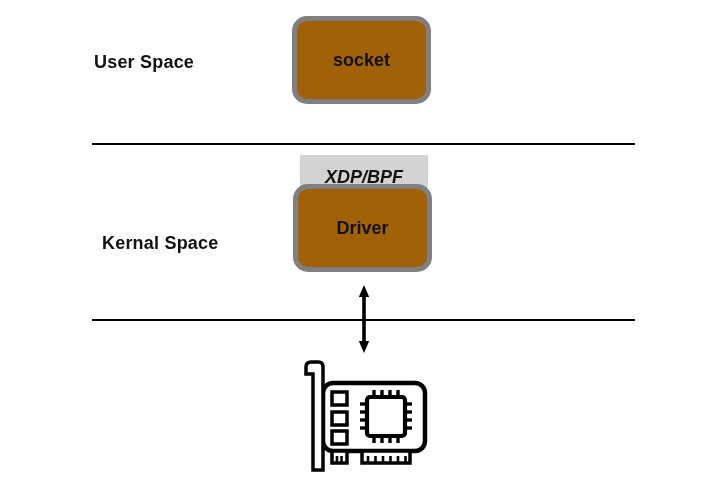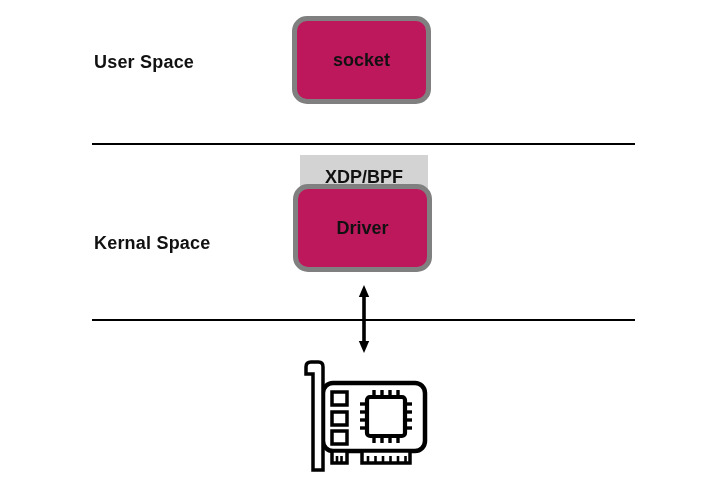--- a/index.html
+++ b/index.html
@@ -17,27 +17,27 @@
   .space-label {
     position: absolute;
     left: 94px;
     font-size: 18px;
     font-weight: bold;
     color: #111111;
     letter-spacing: 0.2px;
     white-space: nowrap;
   }
   .space-label.user   { top: 52px; }
-  .space-label.kernal { top: 233px; }
+  .space-label.kernal { top: 233px; margin-left: 8px; }
 
   .rounded-box {
     position: absolute;
     width: 139px;
     height: 88px;
-    background: #be185d;
+    background: #a16207;
     border: 5px solid #808080;
     border-radius: 15px;
     display: flex;
     align-items: center;
     justify-content: center;
     font-size: 18px;
     font-weight: bold;
     color: #111111;
     z-index: 2;
   }
@@ -51,20 +51,21 @@
     width: 128px;
     height: 44px;
     background: #d3d3d3;
     display: flex;
     align-items: center;
     justify-content: center;
     font-size: 18px;
     font-weight: bold;
     color: #111111;
     z-index: 1;
+    font-style: italic;
   }
 
   .hline {
     position: absolute;
     left: 92px;
     width: 543px;
     height: 2px;
     background: #000000;
   }
   .hline.divider-1 { top: 143px; }

